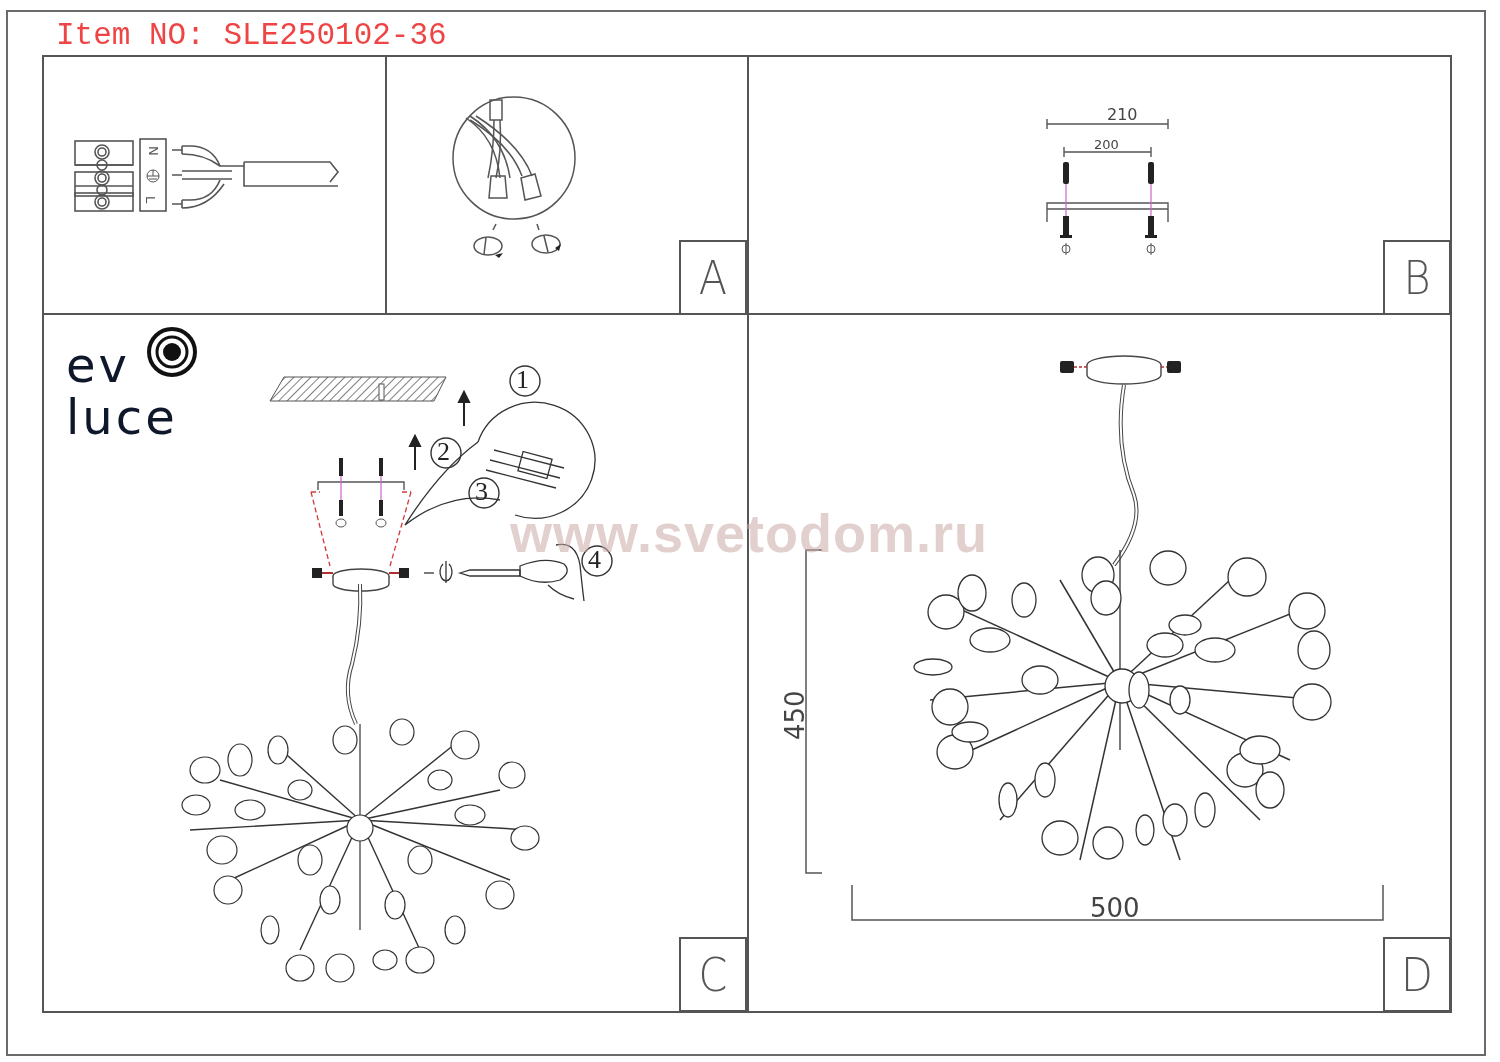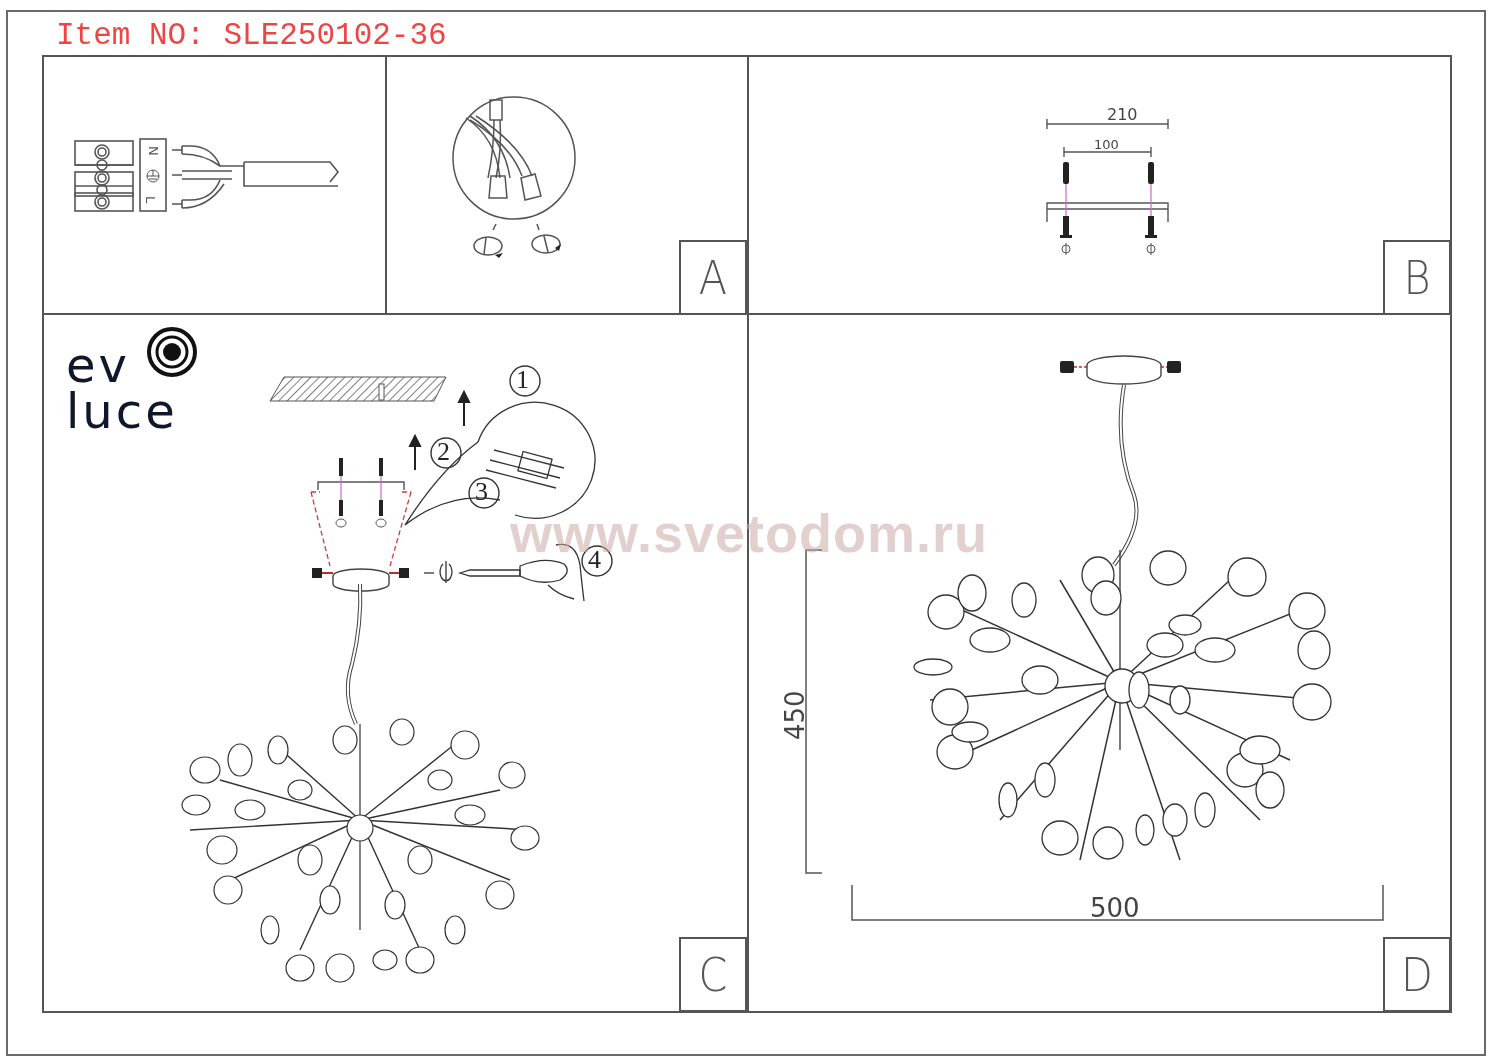--- a/index.html
+++ b/index.html
@@ -37,21 +37,21 @@
   </div>
 <div class="lbl" style="left:679px;top:937px;">
     <span>C</span>
   </div>
 <div class="lbl" style="left:1383px;top:937px;">
     <span>D</span>
   </div>
 
 <div id="logo" class="abs">
   <div><span>ev</span></div>
-  <div style=""><span>luce</span></div>
+  <div style="margin-top:6px;"><span>luce</span></div>
 </div>
 <svg width="1500" height="1062" style="pointer-events:none;">
 
   <g>
     <circle cx="172" cy="352" r="23" fill="none" stroke="#111" stroke-width="4"></circle>
     <circle cx="172" cy="352" r="15" fill="none" stroke="#111" stroke-width="3"></circle>
     <circle cx="172" cy="352" r="9" fill="#111"></circle>
   </g>
 </svg>
 
@@ -140,21 +140,21 @@
     <rect x="1145" y="235" width="12" height="3"></rect>
   </g>
   <g stroke="#555" fill="none">
     <circle cx="1066" cy="249" r="4"></circle>
       <line x1="1066" y1="243" x2="1066" y2="255"></line>
     <circle cx="1151" cy="249" r="4"></circle>
       <line x1="1151" y1="243" x2="1151" y2="255"></line>
   </g>
 </svg>
 <div class="dimtext" style="left:1091px;top:105px;font-size:16px;margin-left:16px;">210</div>
-<div class="dimtext" style="left:1094px;top:137px;font-size:13px;">100</div>
+<div class="dimtext" style="left:1094px;top:137px;font-size:13px;">200</div>
 
 <svg width="1500" height="1062">
   <defs>
     <pattern id="hatch" width="6" height="6" patternUnits="userSpaceOnUse" patternTransform="rotate(45)">
       <line x1="0" y1="0" x2="0" y2="6" stroke="#555" stroke-width="1.5"></line>
     </pattern>
   </defs>
 
   <polygon points="284,377 446,377 434,401 270,401" fill="url(#hatch)" stroke="#555"></polygon>
   <rect x="379" y="384" width="5" height="16" fill="#fff" stroke="#555"></rect>

